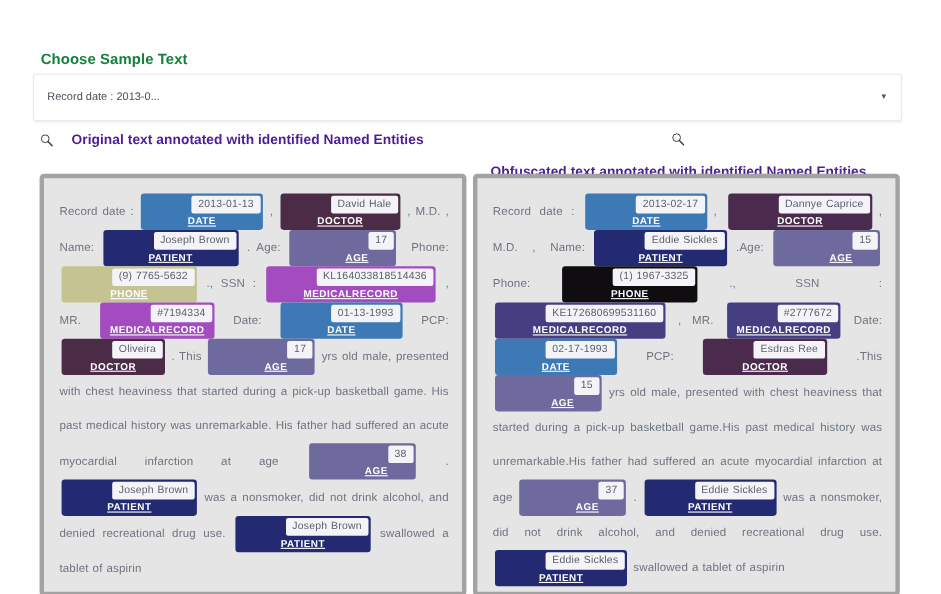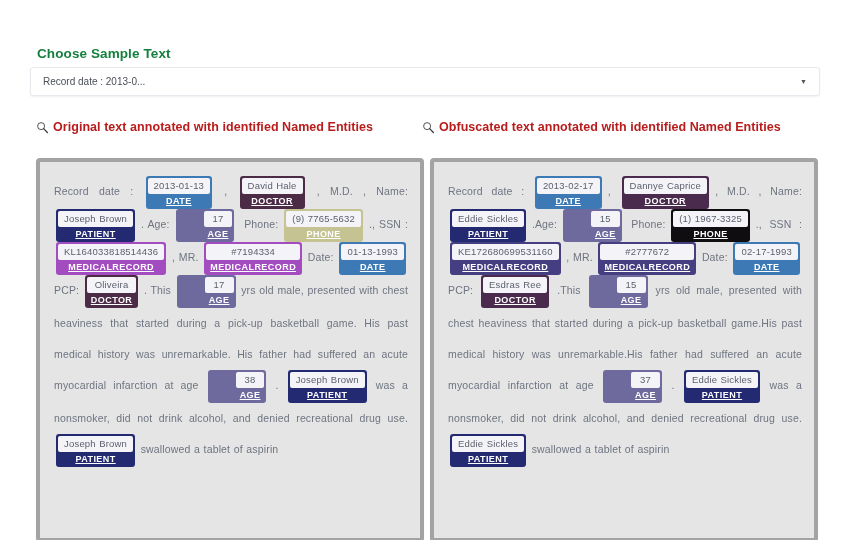--- a/index.html
+++ b/index.html
@@ -30,21 +30,21 @@
     font-weight: bold;
     color: #15803d;
     letter-spacing: .1px;
   }
 
   .select-wrap {
     position: absolute;
     left: 30px;
     top: 67px;
     width: 790px;
-    height: 29px;
+    height: 43px;
     background: #ffffff;
     border: 1px solid #e6e9ee;
     border-radius: 3px;
     box-shadow: 0 1px 2px rgba(17,24,39,.06);
     display: flex;
     align-items: center;
     padding: 0 12px;
   }
   .select-value {
     font-size: 10px;
@@ -58,29 +58,29 @@
     color: #555;
     line-height: 1;
   }
 
   
   .col-head {
     position: absolute;
     top: 120px;
     font-size: 12.5px;
     font-weight: bold;
-    color: #b91c1c;
+    color: #4c1d95;
     letter-spacing: .05px;
     display: flex;
     align-items: center;
-    gap: 4px;
+    gap: 16px;
     white-space: nowrap;
   }
   .col-head.left  { left: 36px; }
-  .col-head.right { left: 422px; }
+  .col-head.right { left: 446px; flex-direction: column; }
   .magnifier { display: inline-block; width: 13px; height: 13px; }
 
   
   .panel {
     position: absolute;
     top: 158px;
     width: 388px;
     height: 384px;
     background: #e5e5e5;
     border: 4px solid #a3a3a3;
@@ -116,20 +116,21 @@
   }
   .ent .val {
     display: block;
     background: #f4f4f8;
     border-radius: 2px;
     padding: 2px 6px 3px 6px;
     font-size: 9.5px;
     color: #5a5f6b;
     white-space: nowrap;
     letter-spacing: .2px;
+    margin-left: 44px;
   }
   .ent .lbl {
     display: block;
     padding: 2px 4px 3px 4px;
     font-size: 9px;
     font-weight: bold;
     color: #ffffff;
     letter-spacing: .45px;
     white-space: nowrap;
     text-decoration: underline;

